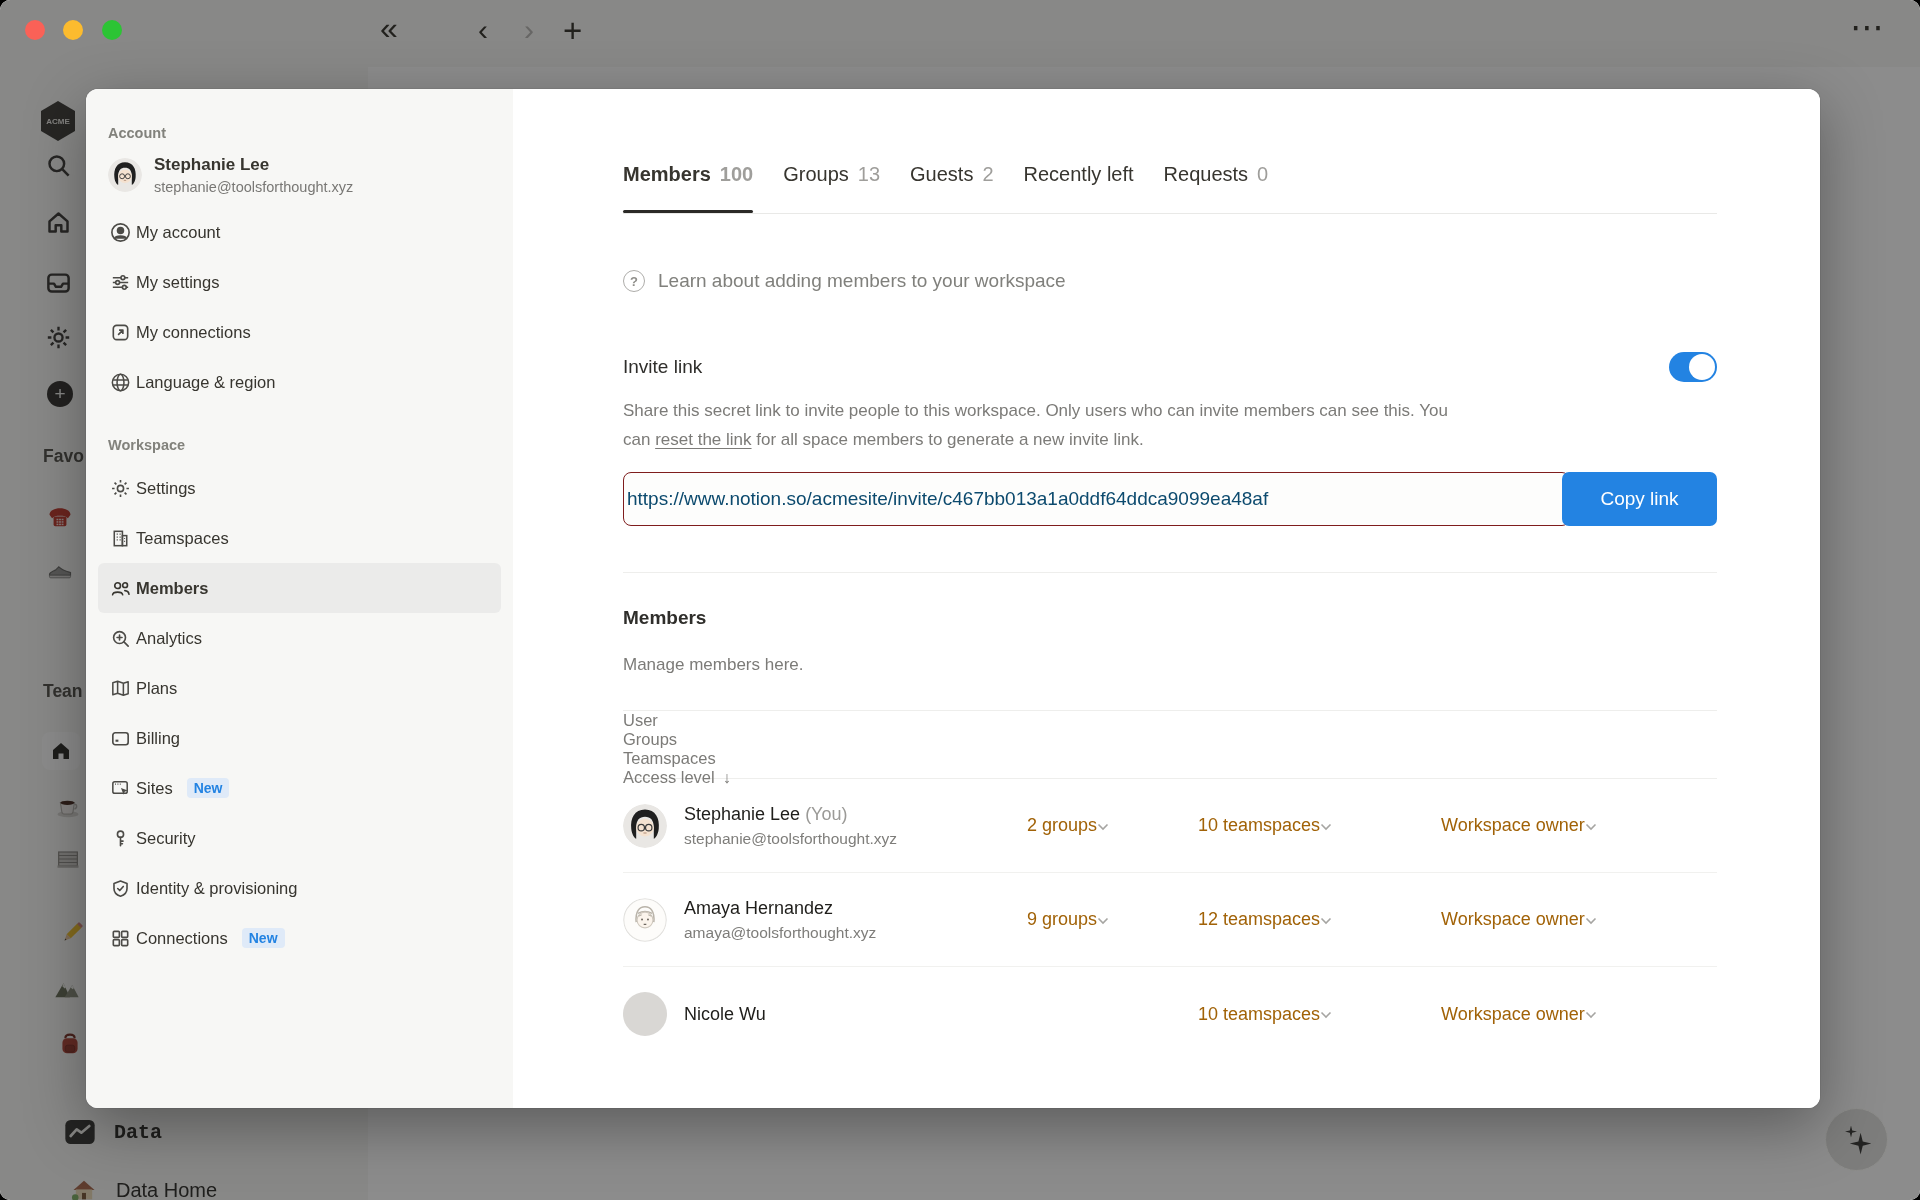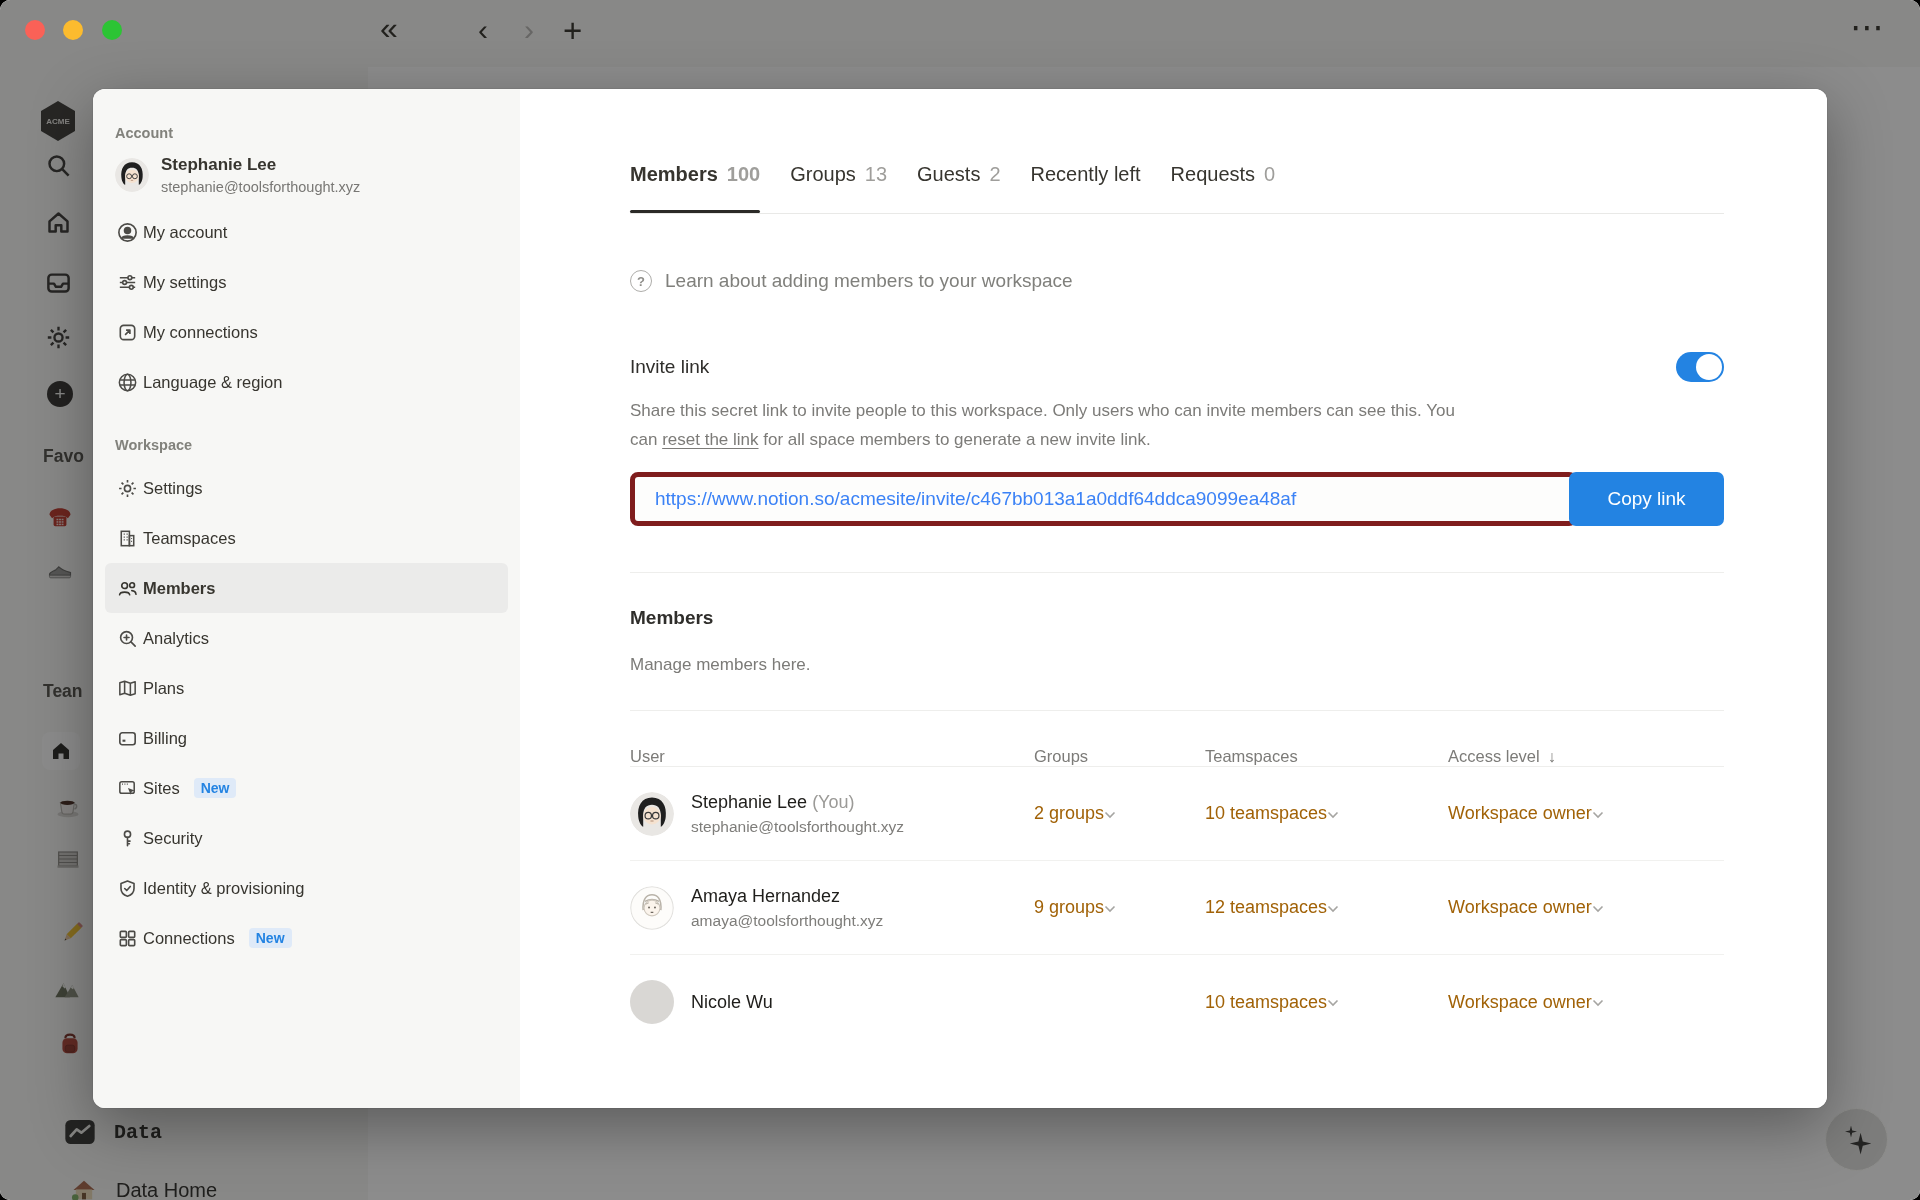--- a/index.html
+++ b/index.html
@@ -24,21 +24,21 @@
   .overlay { position:absolute; inset:0; background:rgba(10,10,10,.47); z-index:5; }
 
   .traffic { position:absolute; top:20px; width:20px; height:20px; border-radius:50%; z-index:6; }
 
   
   .ai-btn { position:absolute; left:1825px; top:1108px; width:63px; height:63px; border-radius:50%;
             background:#7d7d7c; border:1px solid #8d8d8b; z-index:6;
             display:flex; align-items:center; justify-content:center; }
 
   
-  .modal { position:absolute; left:93px; top:89px; width:1734px; height:1019px; z-index:10;
+  .modal { position:absolute; left:86px; top:89px; width:1734px; height:1019px; z-index:10;
            background:#ffffff; border-radius:12px; overflow:hidden; display:flex;
            box-shadow:0 18px 60px rgba(0,0,0,.35), 0 0 0 1px rgba(0,0,0,.05); }
   .panel { width:427px; background:#f7f7f5; padding:36px 12px 0 12px; flex:none; }
   .panel-header { font-size:14.5px; font-weight:700; color:#82827c; margin:0 0 10px 10px; }
   .user-row { display:flex; align-items:center; gap:12px; padding:4px 10px 12px 10px; }
   .user-name { font-size:17px; font-weight:700; color:#37352f; }
   .user-email { font-size:14.5px; color:#787774; margin-top:4px; }
   .p-item { display:flex; align-items:center; gap:4px; height:50px; padding:0 10px; border-radius:6px;
             font-size:16.5px; color:#37352f; }
   .p-item.selected { background:#ebebea; font-weight:700; }
@@ -62,43 +62,43 @@
 
   .invite-head { display:flex; align-items:center; justify-content:space-between; margin-top:60px; }
   .h2 { font-size:19px; font-weight:500; color:#2f2e2b; }
   .toggle { width:48px; height:30px; border-radius:15px; background:#2383e2; position:relative; flex:none; }
   .toggle .knob { position:absolute; top:2px; left:20px; width:26px; height:26px; border-radius:50%; background:#fff; }
 
   .invite-desc { margin-top:14px; width:836px; font-size:17px; line-height:29px; color:#7c7b78; }
   .invite-desc .link { text-decoration:underline; text-underline-offset:3px; }
 
   .url-row { display:flex; margin-top:18px; height:54px; }
-  .url-input { flex:1; min-width:0; height:54px; border:5px solid #7f1d1d; border-radius:8px; background:#fdfdfc;
-               font-size:19px; color:#3b82f6; padding:0 20px; font-family:"Liberation Sans",sans-serif;
+  .url-input { flex:1; min-width:0; height:54px; border:1px solid #7f1d1d; border-radius:8px; background:#fdfdfc;
+               font-size:19px; color:#0c4a6e; padding:0 3px; font-family:"Liberation Sans",sans-serif;
                white-space:nowrap; overflow:hidden; }
   .copy-btn { width:155px; margin-left:-8px; height:54px; border:none; border-radius:7px; background:#2383e2;
               color:#fff; font-size:19px; font-weight:500; z-index:1; font-family:"Liberation Sans",sans-serif; }
 
   .divider { height:1px; background:#eeeeec; margin-top:46px; }
 
   .members-h { margin-top:34px; font-size:19px; font-weight:600; color:#2f2e2b; }
   .members-sub { margin-top:26px; font-size:17px; color:#7c7b78; }
 
   .controls { display:flex; align-items:center; justify-content:space-between; margin-top:33px; }
   .add-btn { height:50px; padding:0 26px; border:none; border-radius:8px; background:#2383e2; color:#fff;
              font-size:18px; font-weight:500; font-family:"Liberation Sans",sans-serif; }
   .filter { width:490px; height:40px; border:1px solid #e4e4e2; border-radius:20px; background:#fcfcfb;
             display:flex; align-items:center; gap:10px; padding:0 16px; }
   .filter input { border:none; outline:none; background:transparent; flex:1; font-size:17px; color:#37352f;
                   font-family:"Liberation Sans",sans-serif; }
   .filter input::placeholder { color:#a3a2a0; }
 
   .table { margin-top:35px; }
-  .t-head { display:flex; align-items:flex-end; height:57px; border-top:1px solid #eeeeec;
-            border-bottom:1px solid #eeeeec; color:#7c7b78; font-size:16.5px; }
+  .t-head { display:flex; align-items:flex-start; height:69px; border-top:1px solid #eeeeec;
+            border-bottom:1px solid #eeeeec; color:#7c7b78; font-size:16.5px;flex-direction:column; }
   .t-row { display:flex; align-items:center; height:94px; border-bottom:1px solid #f1f1ef; }
   .col-user { width:404px; display:flex; align-items:center; gap:17px; }
   .col-groups { width:171px; } .col-team { width:243px; } .col-access { flex:1; }
   .cell { display:flex; align-items:center; font-size:18px; color:#a16207; }
   .chev { flex:none; margin-top:2px; }
   .u-name { font-size:18px; color:#1f1e1b; }
   .u-name .you { color:#9b9a97; }
   .u-email { font-size:15.5px; color:#7e7d7a; margin-top:5px; }
   .avatar { width:44px; height:44px; border-radius:50%; flex:none; overflow:hidden; }
   .sort-arrow { margin-left:8px; font-size:16px; color:#7c7b78; }

